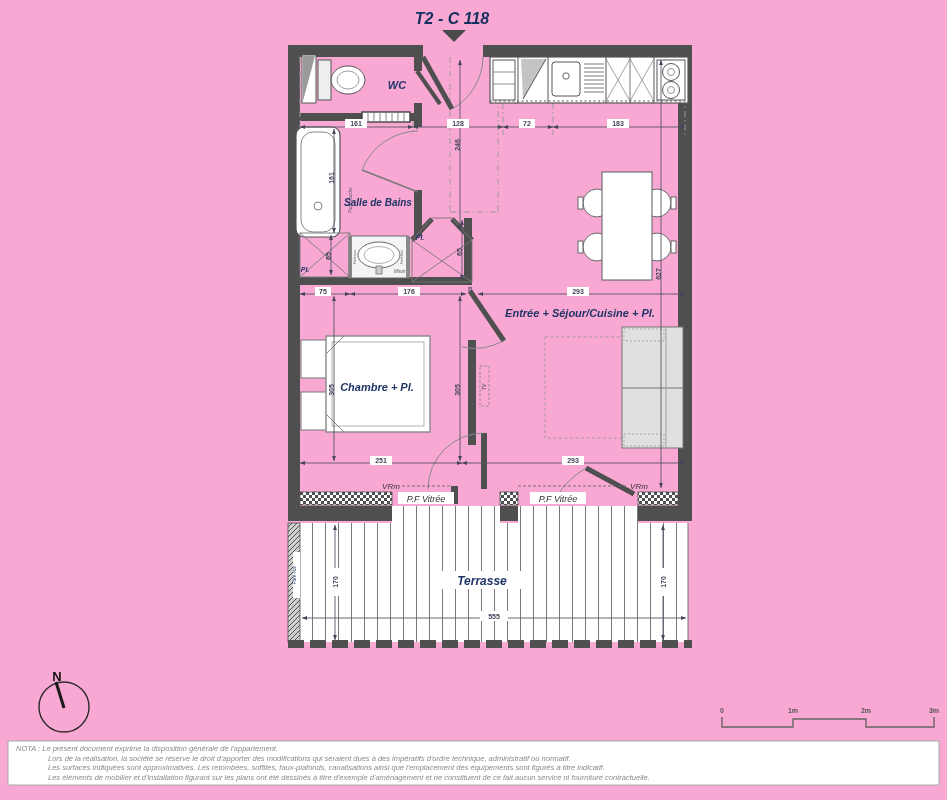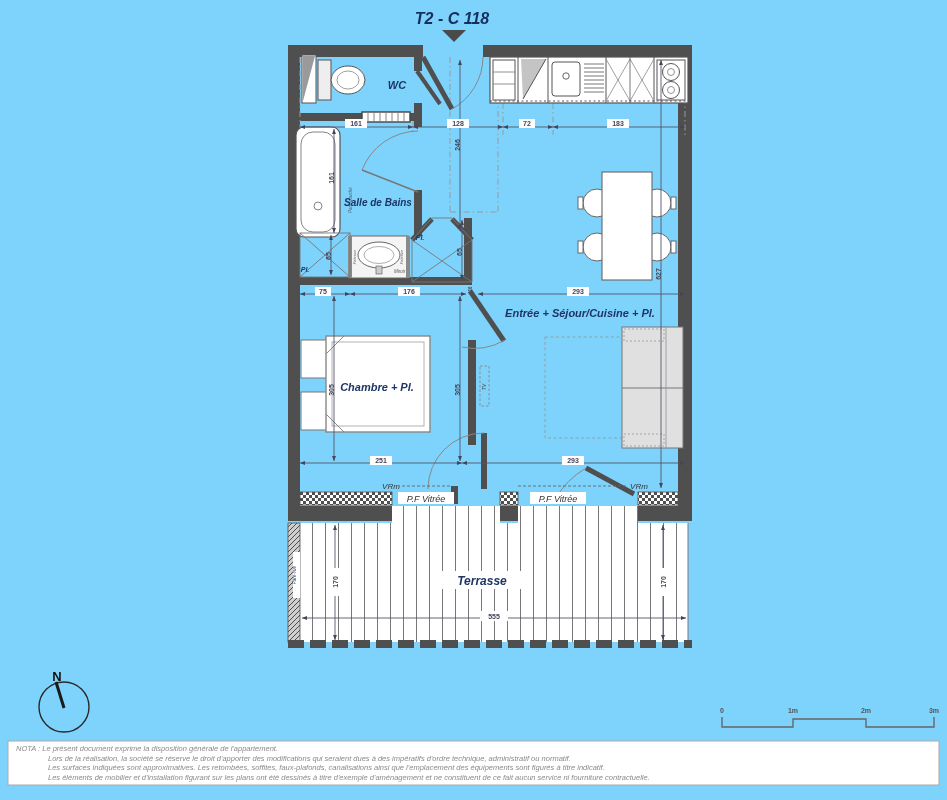--- a/index.html
+++ b/index.html
@@ -1,16 +1,16 @@
 <!DOCTYPE html>
 <html><head>
 <meta charset="utf-8">
 <style>
   html,body{margin:0;padding:0;background:#fff;}
-  .page{position:relative;width:947px;height:800px;background:#7dd3fc;overflow:hidden;
+  .page{position:relative;width:947px;height:800px;background:#f9a8d4;overflow:hidden;
         font-family:"Liberation Sans",sans-serif;}
   svg{display:block}
   text{font-family:"Liberation Sans",sans-serif;}
   .roomlbl{font-style:italic;font-weight:bold;}
   .dim{font-weight:bold;}
   .ann{font-style:italic;}
 </style>
 </head>
 <body>
 

